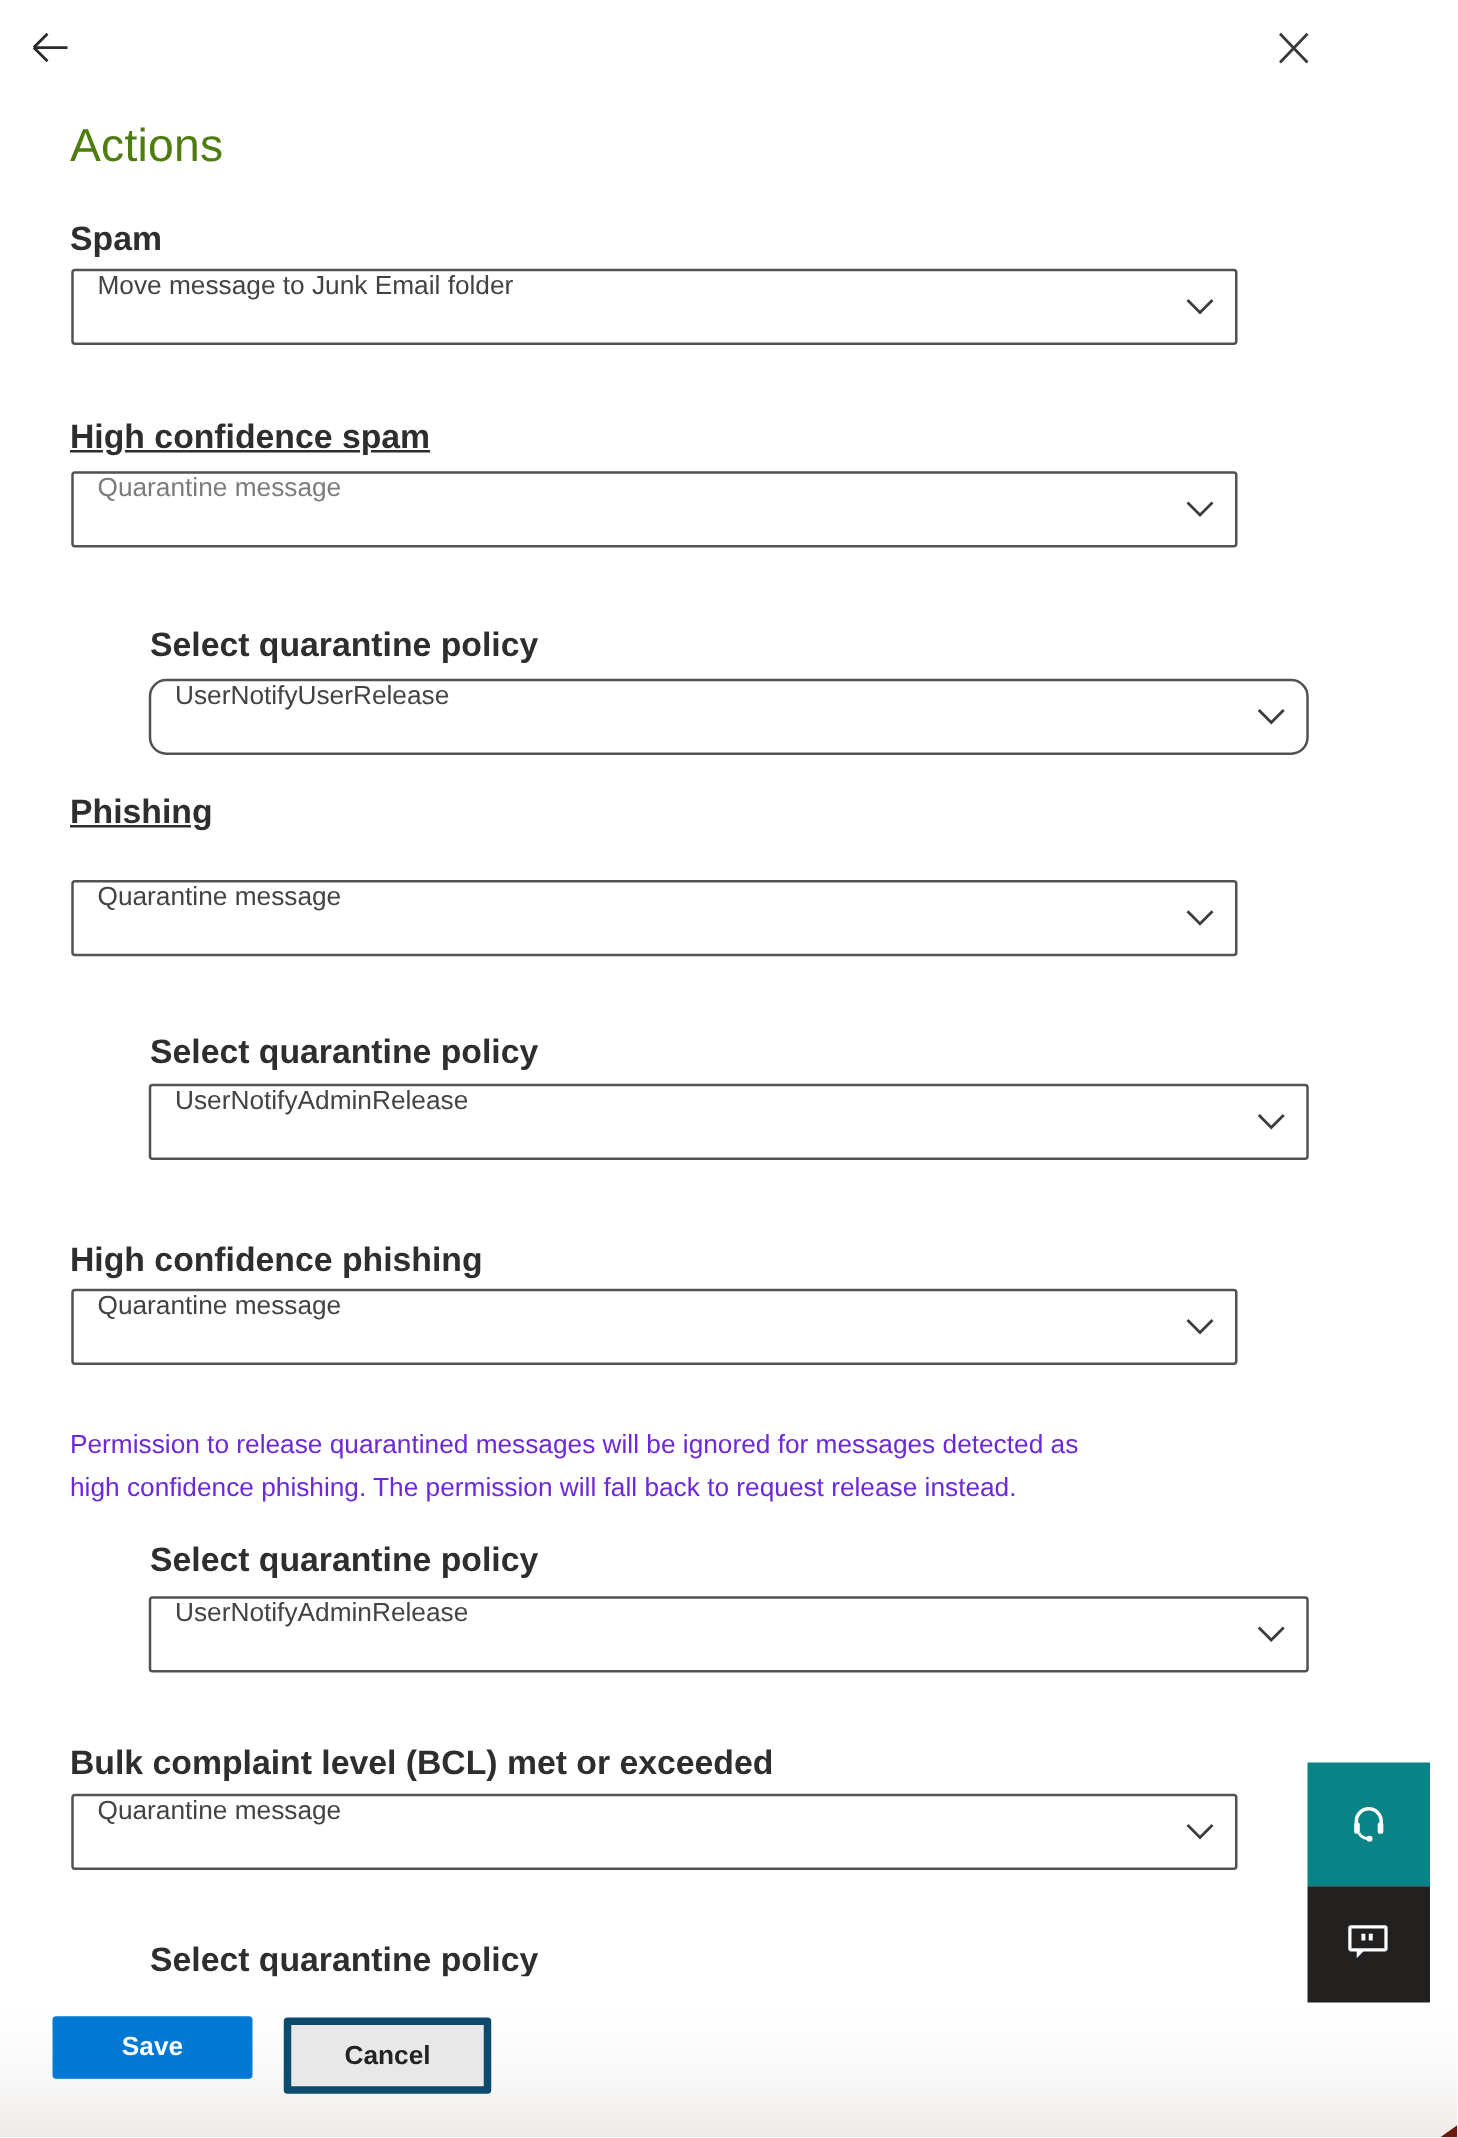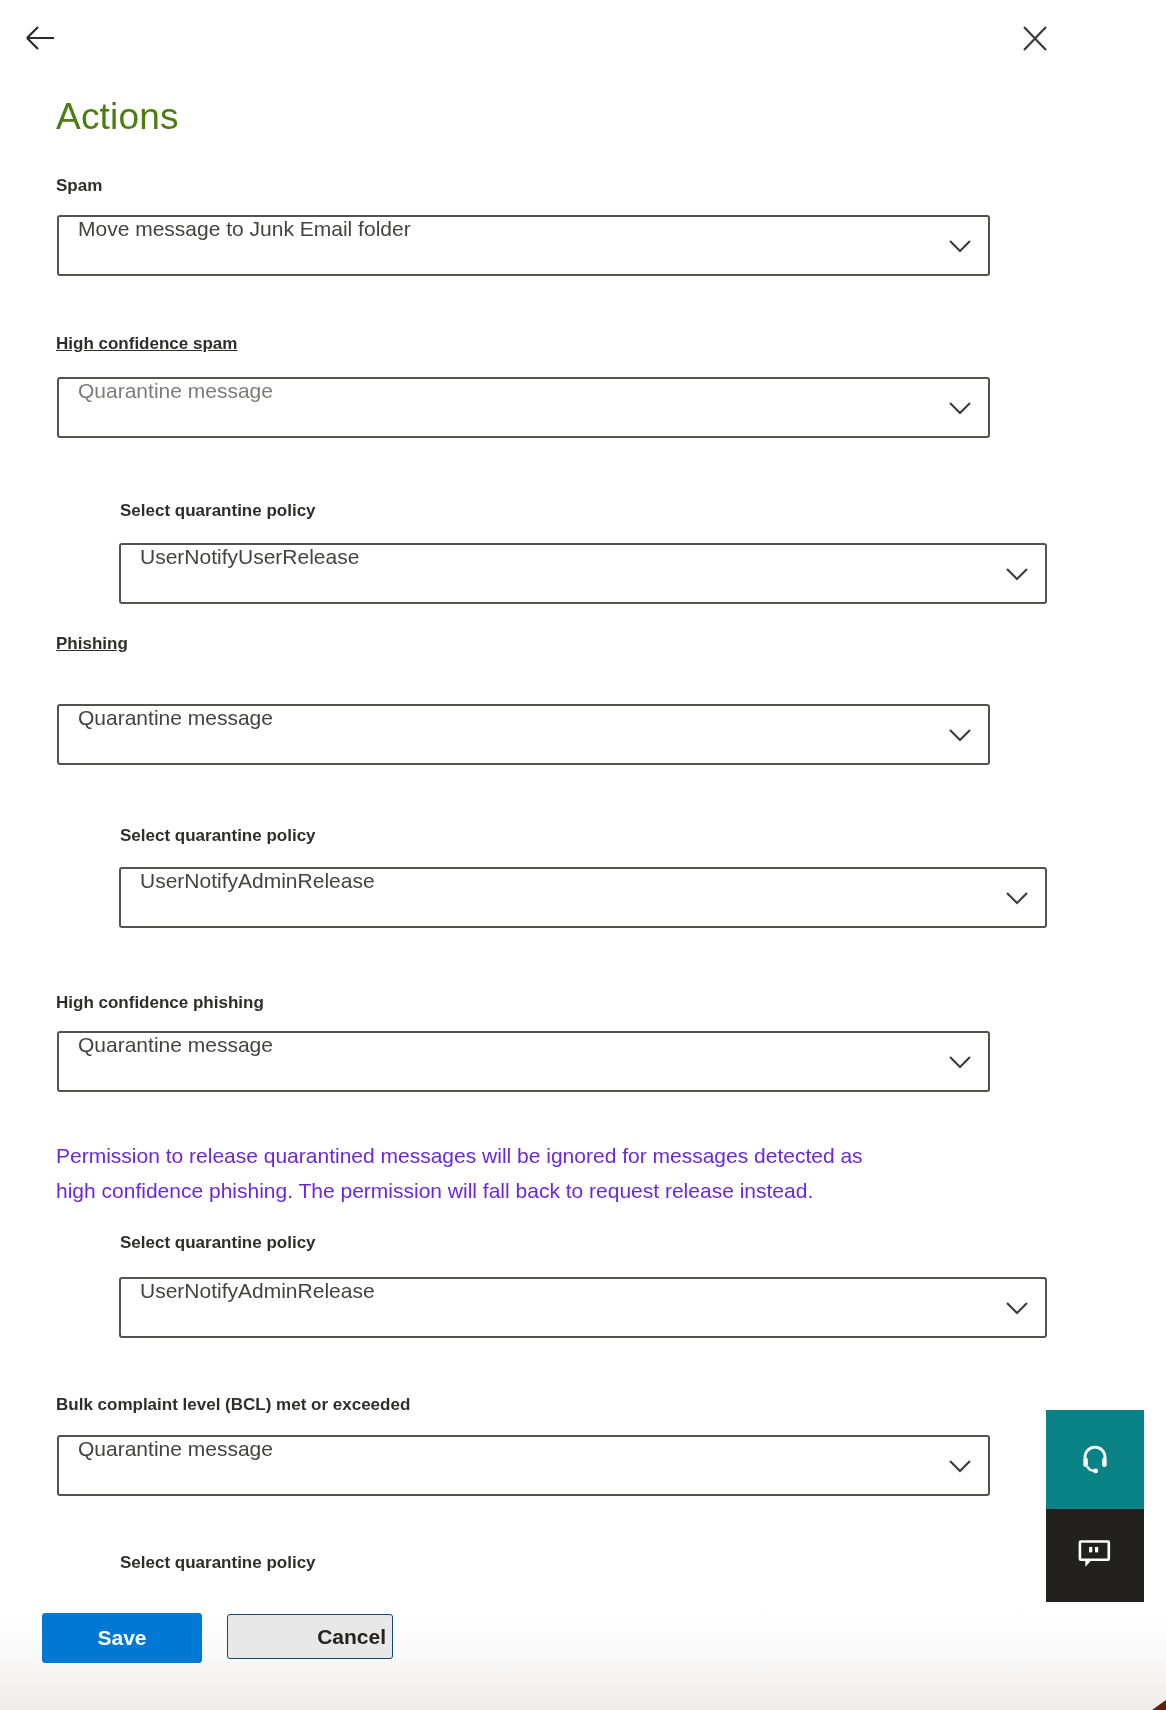--- a/index.html
+++ b/index.html
@@ -2,21 +2,21 @@
 <html><head>
 <meta charset="utf-8">
 <style>
   html,body{margin:0;padding:0;background:#ffffff;}
   #screen{
     position:relative;width:1166px;height:1710px;background:#ffffff;
     font-family:"Liberation Sans",sans-serif;overflow:hidden;
   }
   .icon-btn{position:absolute;background:none;border:none;padding:0;cursor:pointer;line-height:0;}
   .page-title{position:absolute;left:56px;top:96px;font-size:37px;font-weight:400;color:#4d7c0f;letter-spacing:.2px;}
-  .field-label{position:absolute;font-size:17px;font-weight:600;color:#2f2e2d;white-space:nowrap;}
+  .field-label{position:absolute;font-size:27px;font-weight:600;color:#2f2e2d;white-space:nowrap;}
   .dropdown{
     position:absolute;height:61px;box-sizing:border-box;background:#fff;
     border:2px solid #54524f;border-radius:3px;
     display:flex;padding:0 52px 0 19px;
     font-size:21px;color:#454341;cursor:pointer;white-space:nowrap;
   }
   .dropdown.muted{color:#7d7c7a;}
   .dropdown .chev{position:absolute;right:16px;top:50%;transform:translateY(-50%);}
   .main-dd{left:57px;width:933px;}
   .sub-dd{left:119px;width:928px;}
@@ -24,21 +24,21 @@
   .note span{display:block;}
   .footer{
     position:absolute;left:0;top:1581px;width:1166px;height:129px;z-index:2;
     background:linear-gradient(180deg,#ffffff 0%,#ffffff 20%,#f9f8f8 62%,#f1f0ee 88%,#edebe9 100%);
   }
   .btn{
     position:absolute;z-index:3;box-sizing:border-box;border-radius:3px;
     font-family:"Liberation Sans",sans-serif;font-size:21px;font-weight:600;cursor:pointer;
   }
   .btn-primary{left:42px;top:1613px;width:160px;height:50px;background:#0078d4;border:1px solid #0078d4;color:#ffffff;}
-  .btn-default{left:227px;top:1614px;width:166px;height:45px;background:#e9e8e8;border:1px solid #0c4a6e;color:#242322;text-align:right;}
+  .btn-default{left:227px;top:1614px;width:166px;height:61px;background:#e9e8e8;border:6px solid #0c4a6e;color:#242322;}
   .float-btn{
     position:absolute;left:1046px;width:98px;z-index:3;border:none;cursor:pointer;
     display:flex;align-items:center;justify-content:center;padding:0;
   }
   .float-support{top:1410px;height:99px;background:#098386;}
   .float-feedback{top:1509px;height:93px;background:#232120;}
   .corner-wedge{
     position:absolute;right:0;bottom:0;width:0;height:0;z-index:4;
     border-left:14px solid transparent;border-bottom:10px solid #6b1a0e;
   }
@@ -80,21 +80,21 @@
   <div class="dropdown main-dd muted" style="top:377px;">
     <span>Quarantine message</span>
     <span class="chev">
       <svg width="24" height="14" viewBox="0 0 24 14">
           <polyline points="2,2 12,12 22,2" fill="none" stroke="#3e3d3c" stroke-width="2.2"></polyline>
         </svg>
     </span>
   </div>
 
   <div class="field-label" style="left:120px;top:501px;">Select quarantine policy</div>
-  <div class="dropdown sub-dd" style="top:543px;">
+  <div class="dropdown sub-dd" style="top:543px;border-radius:14px;">
     <span>UserNotifyUserRelease</span>
     <span class="chev">
       <svg width="24" height="14" viewBox="0 0 24 14">
           <polyline points="2,2 12,12 22,2" fill="none" stroke="#3e3d3c" stroke-width="2.2"></polyline>
         </svg>
     </span>
   </div>
 
   <div class="field-label" style="left:56px;top:634px;text-decoration:underline;">Phishing</div>
   <div class="dropdown main-dd" style="top:704px;">

